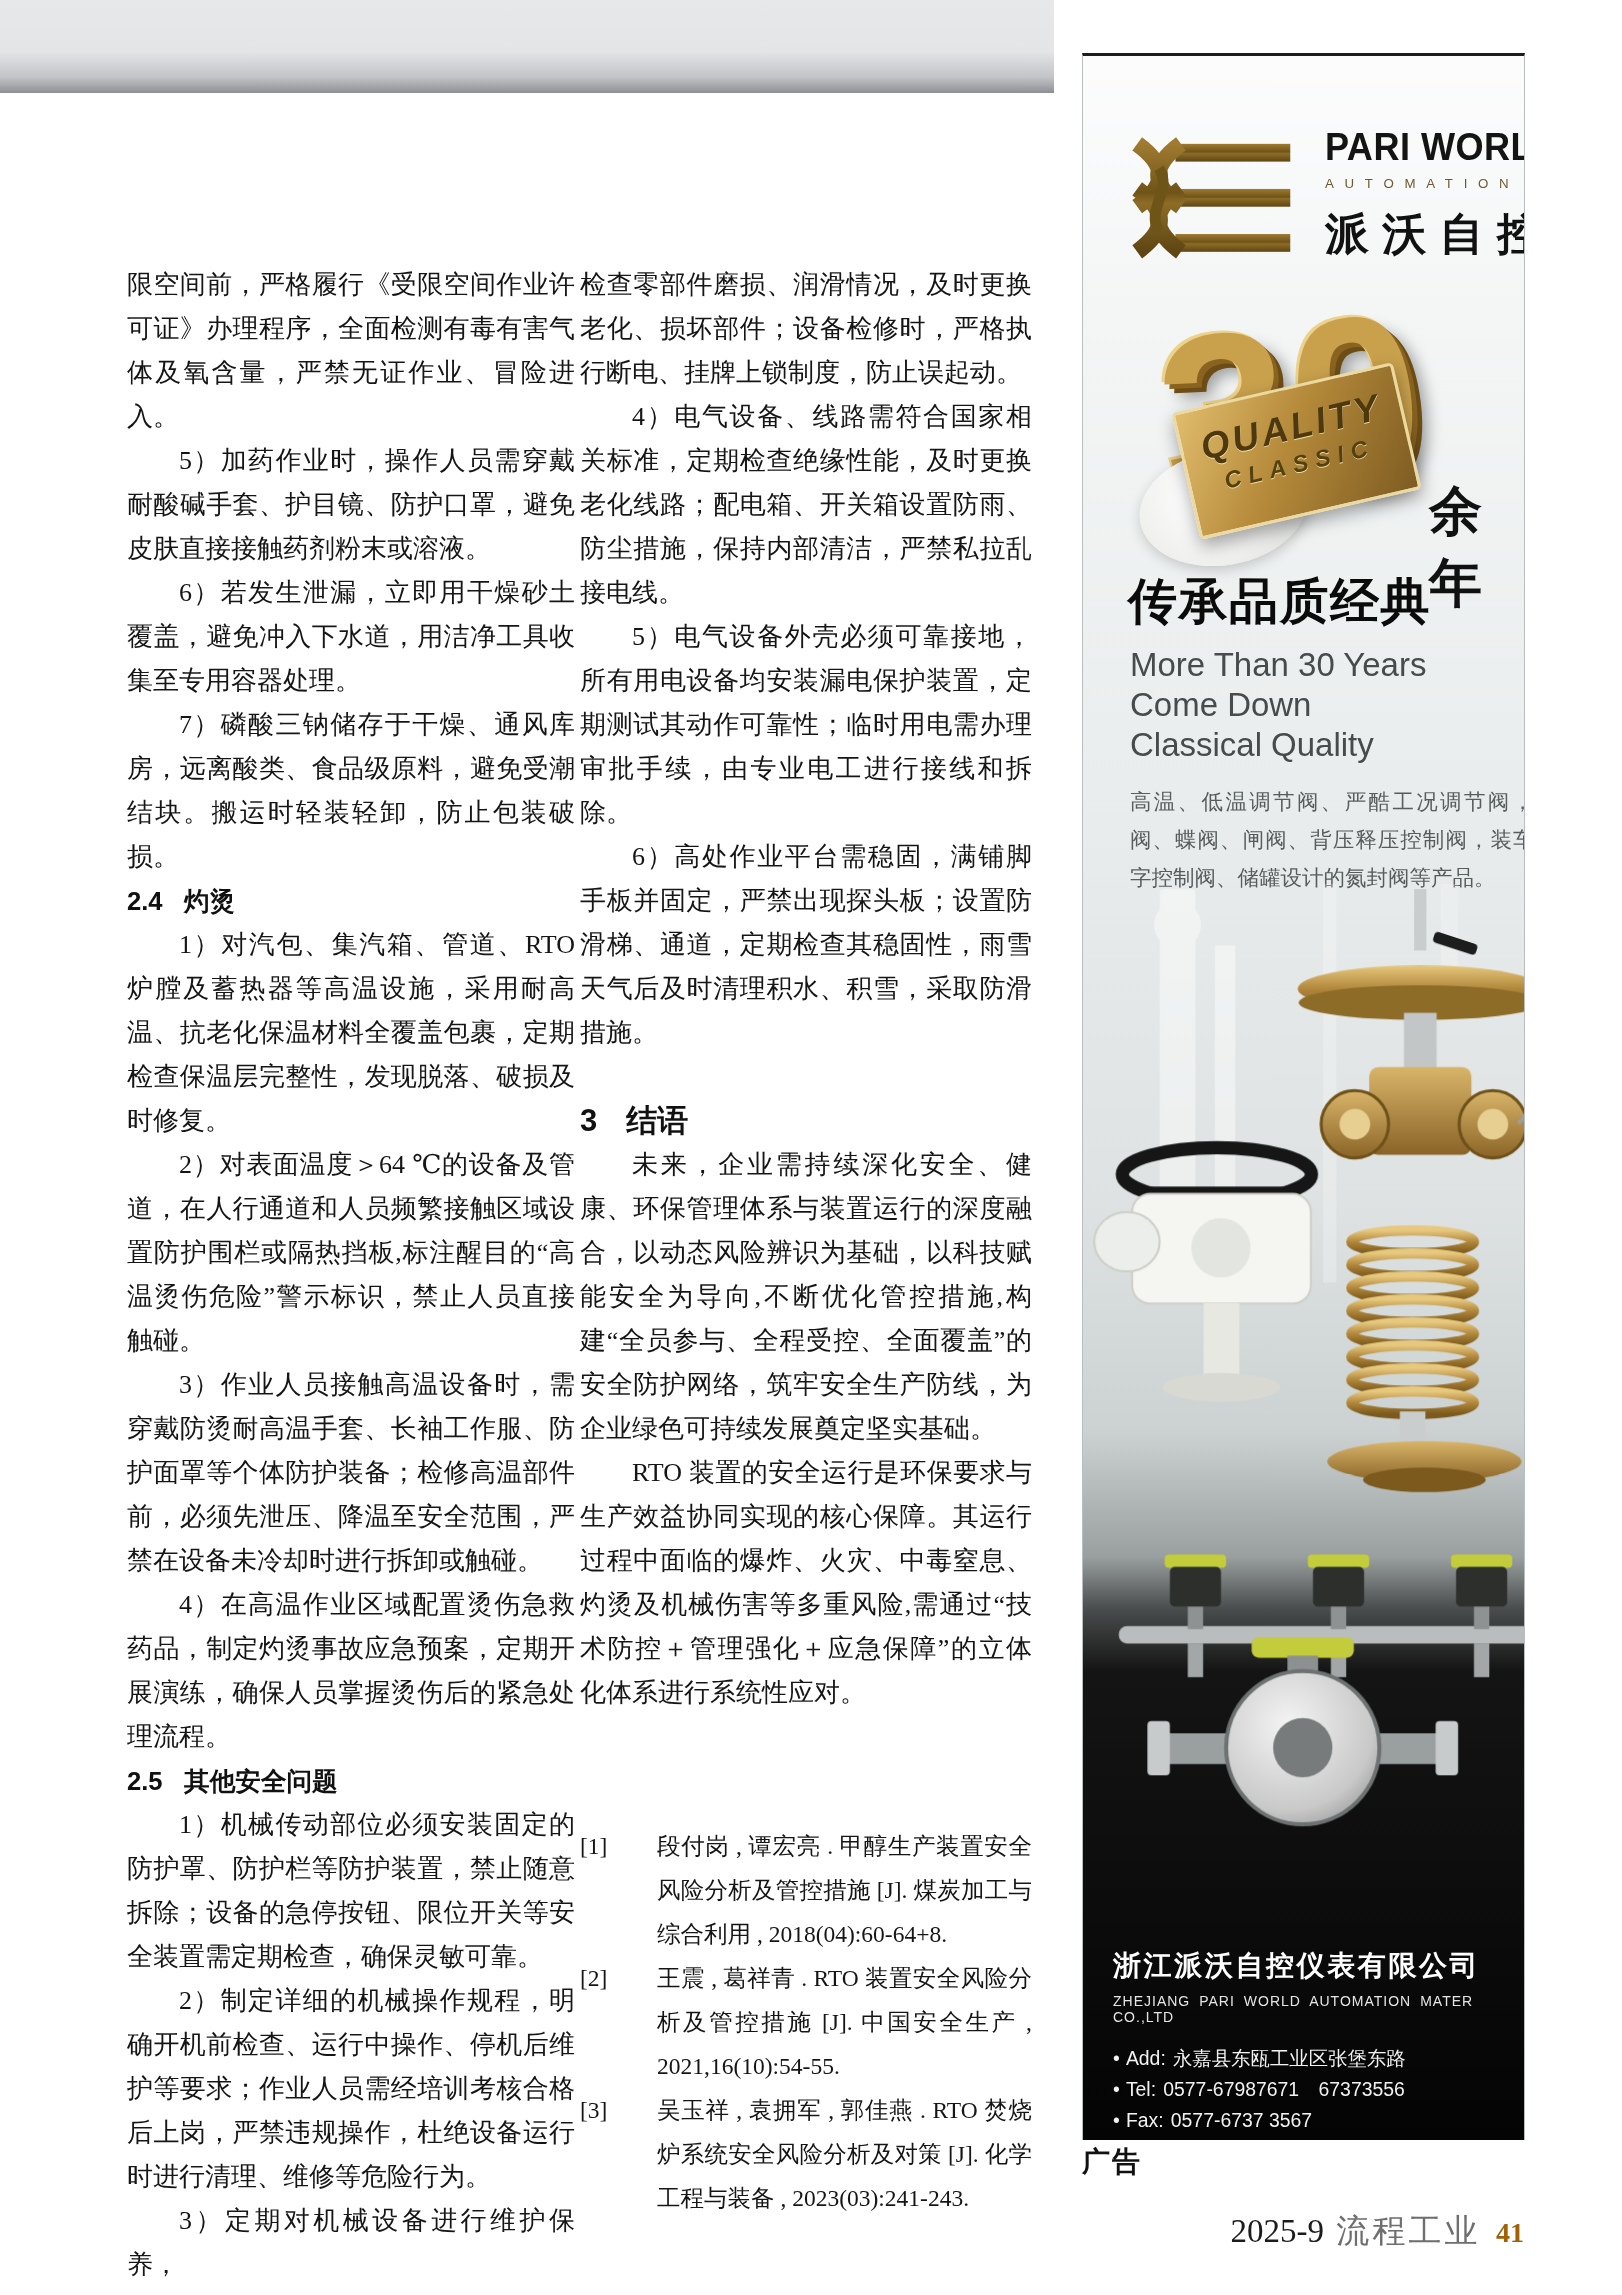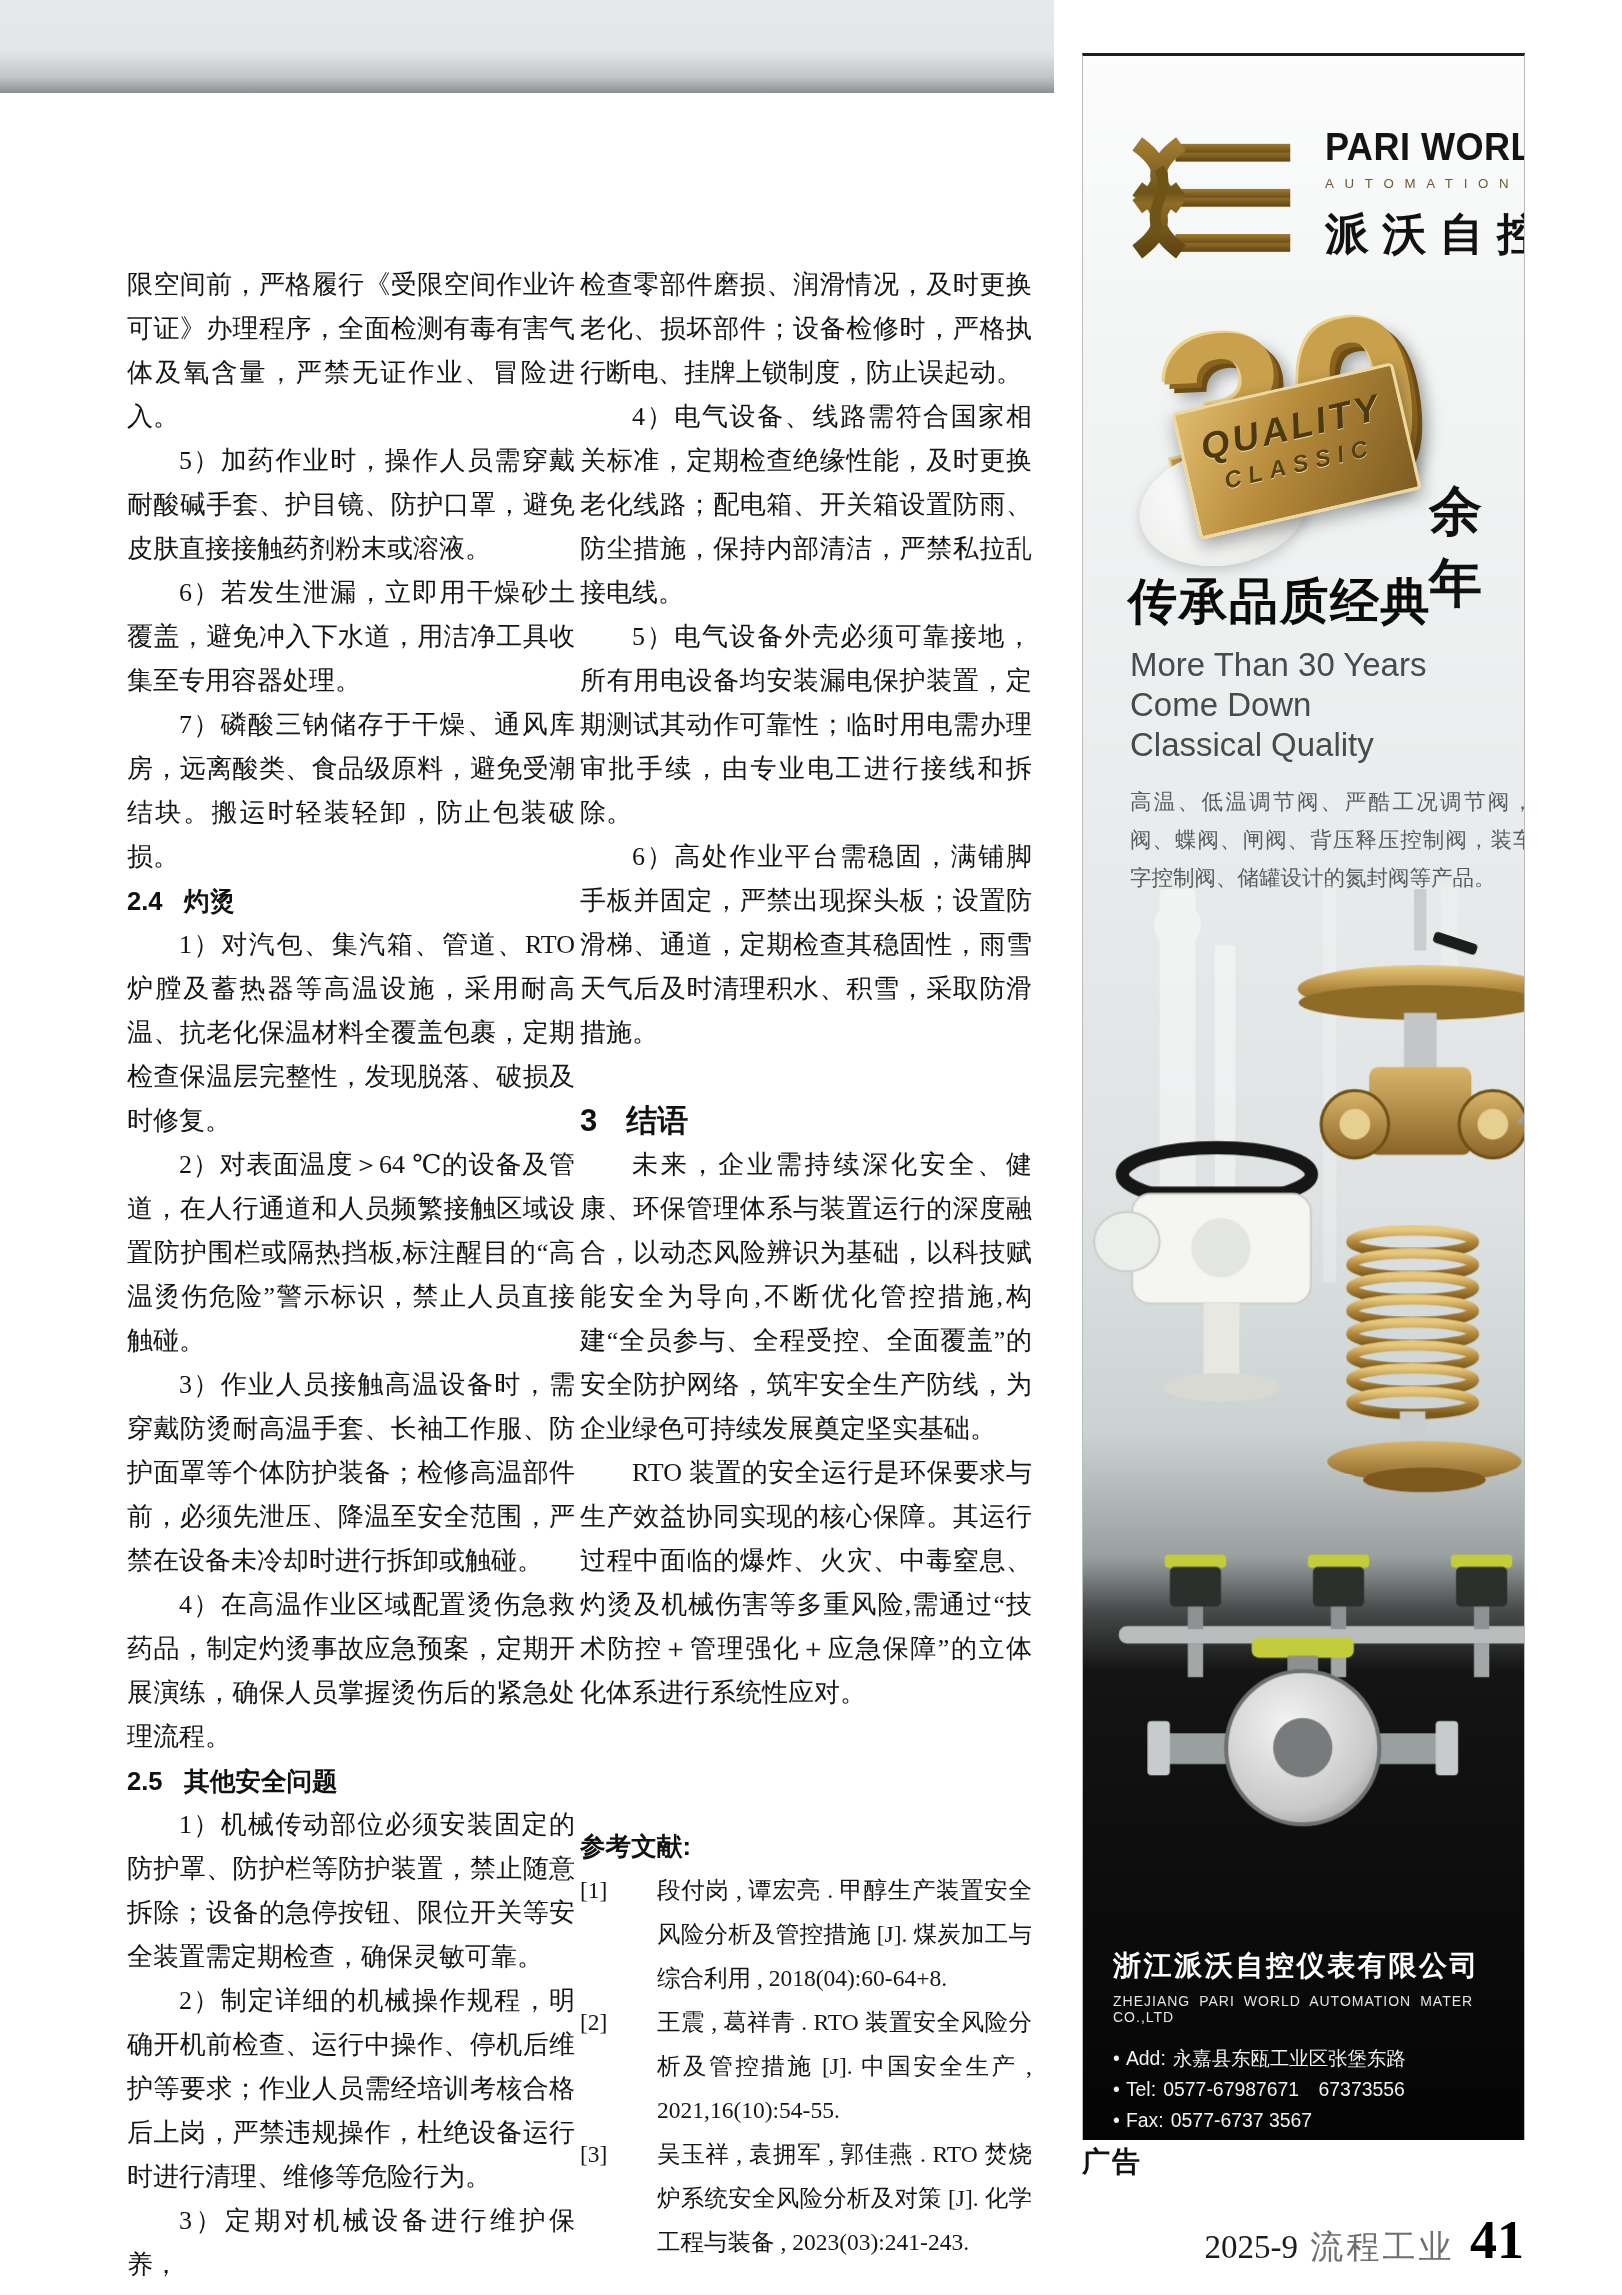--- a/index.html
+++ b/index.html
@@ -88,21 +88,21 @@
   .contact-row .bullet { margin-right:6.1px; }
   .contact-row .c-label { margin-right:7.2px; }
 
   .ad-label { position:absolute; left:1082px; top:2143px; font-family:"Liberation Sans","DejaVu Sans",sans-serif;
               font-size:28px; font-weight:600; color:#111; letter-spacing:2px; }
 
   
   .footer { position:absolute; right:99px; top:2209px; display:flex; align-items:baseline; }
   .f-issue  { font-size:33px; color:#1c1c1c; }
   .f-journal{ margin-left:12.3px; font-size:33px; color:#6f6f6f; font-family:"Liberation Sans","DejaVu Sans",sans-serif; letter-spacing:3.1px; }
-  .f-page   { margin-left:15.3px; font-size:54px; font-weight:bold; color:#000000; }
+  .f-page   { margin-left:15.3px; font-size:28px; font-weight:bold; color:#a16207; }
 </style>
 </head>
 <body>
 
 <div class="page">
 
   <div class="top-band"></div>
 
   <div class="column col-left">
     <p class="para">限空间前，严格履行《受限空间作业许可证》办理程序，全面检测有毒有害气体及氧含量，严禁无证作业、冒险进入。</p>
@@ -124,21 +124,20 @@
     <p class="para">检查零部件磨损、润滑情况，及时更换老化、损坏部件；设备检修时，严格执行断电、挂牌上锁制度，防止误起动。</p>
     <p class="para indent">4）电气设备、线路需符合国家相关标准，定期检查绝缘性能，及时更换老化线路；配电箱、开关箱设置防雨、防尘措施，保持内部清洁，严禁私拉乱接电线。</p>
     <p class="para indent">5）电气设备外壳必须可靠接地，所有用电设备均安装漏电保护装置，定期测试其动作可靠性；临时用电需办理审批手续，由专业电工进行接线和拆除。</p>
     <p class="para indent">6）高处作业平台需稳固，满铺脚手板并固定，严禁出现探头板；设置防滑梯、通道，定期检查其稳固性，雨雪天气后及时清理积水、积雪，采取防滑措施。</p>
     <div class="gap-line"></div>
     <h2 class="sec-h-big"><span class="sec-num">3</span><span>结语</span></h2>
     <p class="para indent">未来，企业需持续深化安全、健康、环保管理体系与装置运行的深度融合，以动态风险辨识为基础，以科技赋能安全为导向,不断优化管控措施,构建“全员参与、全程受控、全面覆盖”的安全防护网络，筑牢安全生产防线，为企业绿色可持续发展奠定坚实基础。</p>
     <p class="para indent">RTO 装置的安全运行是环保要求与生产效益协同实现的核心保障。其运行过程中面临的爆炸、火灾、中毒窒息、灼烫及机械伤害等多重风险,需通过“技术防控＋管理强化＋应急保障”的立体化体系进行系统性应对。</p>
 
     <div class="refs">
-      <div class="refs-heading">参考文献:</div>
       <div class="ref-item"><span class="ref-num">[1]</span><span>段付岗 , 谭宏亮 . 甲醇生产装置安全风险分析及管控措施 [J]. 煤炭加工与综合利用 , 2018(04):60-64+8.</span></div>
       <div class="ref-item"><span class="ref-num">[2]</span><span>王震 , 葛祥青 . RTO 装置安全风险分析及管控措施 [J]. 中国安全生产 , 2021,16(10):54-55.</span></div>
       <div class="ref-item"><span class="ref-num">[3]</span><span>吴玉祥 , 袁拥军 , 郭佳燕 . RTO 焚烧炉系统安全风险分析及对策 [J]. 化学工程与装备 , 2023(03):241-243.</span></div>
     </div>
   </div>
 
   <div class="ad">
 
     <div class="ad-logo-row">
       <svg class="logo-mark" viewBox="0 0 120 100" xmlns="http://www.w3.org/2000/svg">

